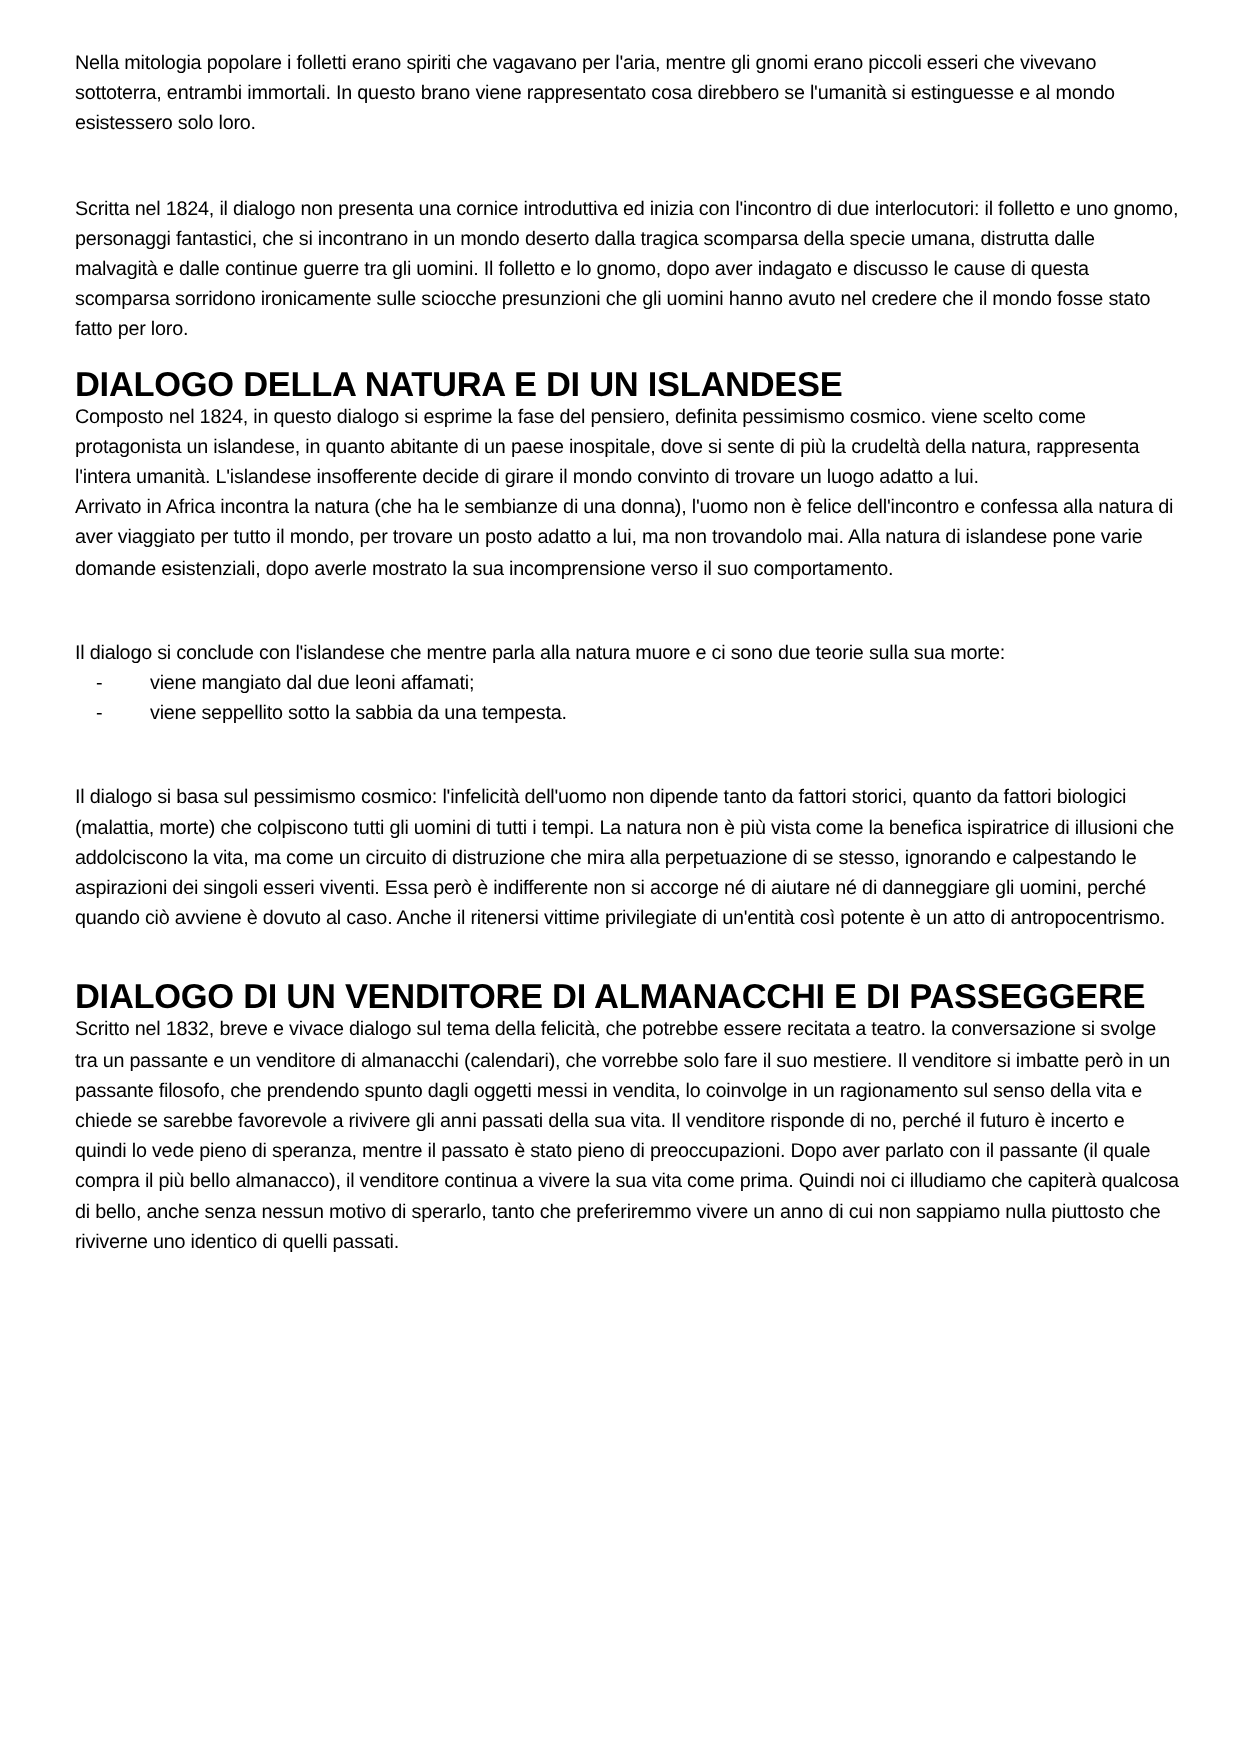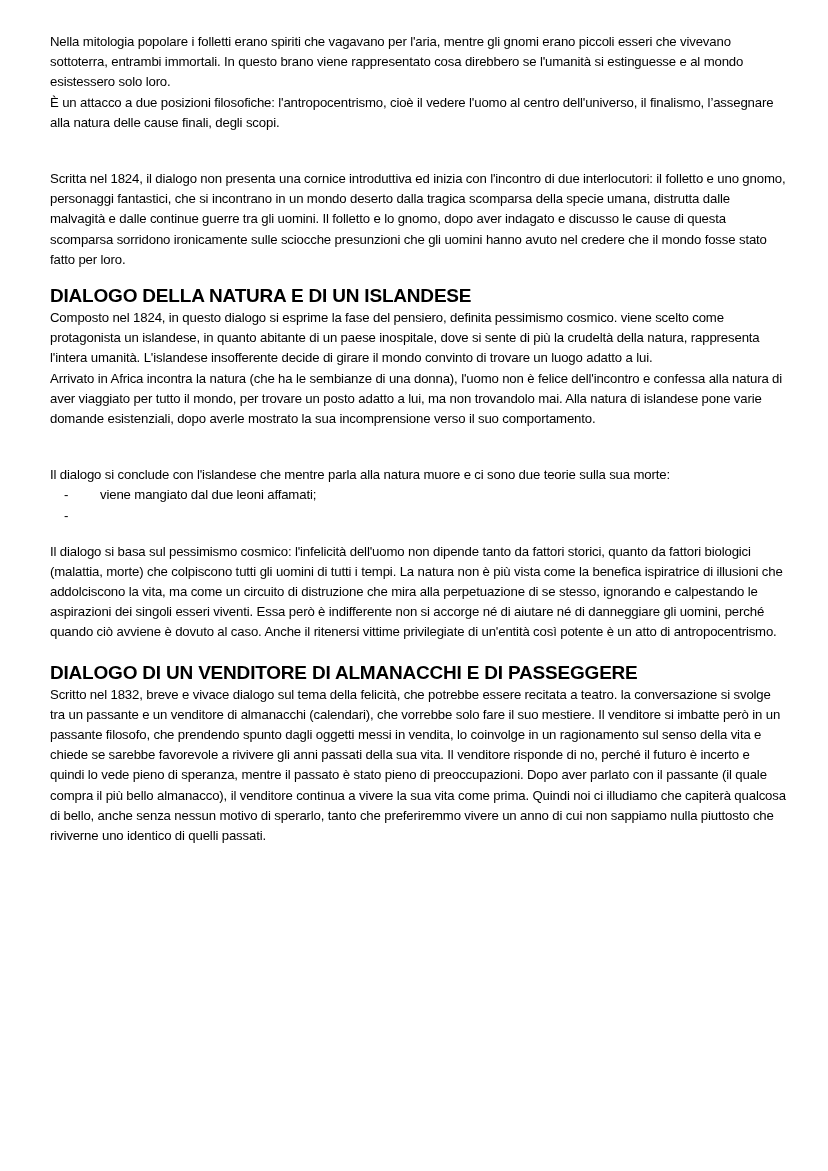--- a/index.html
+++ b/index.html
@@ -30,27 +30,27 @@
     .subhead {
       font-weight: bold;
       font-size: 13.2px;
       line-height: 20.2px;
       margin-top: 20px;
       letter-spacing: -0.15px;
     }
     .gap { margin-top: 36px; }
     h2 {
       margin: 0;
-      font-size: 19px;
+      font-size: 23px;
       line-height: 24px;
       font-weight: bold;
       letter-spacing: -0.2px;
     }
     .section { margin-top: 14px; }
-    .section + .section { margin-top: 18px; }
+    .section + .section { margin-top: 30px; }
     ul.dash {
       list-style: none;
       margin: 0;
       padding: 0;
     }
     ul.dash li {
       position: relative;
       padding-left: 50px;
       font-size: 13.2px;
       line-height: 20.2px;
@@ -62,36 +62,36 @@
       top: 0;
     }
   </style>
 </head>
 <body>
 
 <div class="page">
 
   <p>Nella mitologia popolare i folletti erano spiriti che vagavano per l'aria, mentre gli gnomi erano piccoli esseri che vivevano sottoterra, entrambi immortali. In questo brano viene rappresentato cosa direbbero se l'umanità si estinguesse e al mondo esistessero solo loro.</p>
 
-  <p>È un attacco a due posizioni filosofiche: l'antropocentrismo, cioè il vedere l'uomo al centro dell'universo, il finalismo, l’assegnare alla natura delle cause finali, degli scopi.</p>
 
   <p class="gap">Scritta nel 1824, il dialogo non presenta una cornice introduttiva ed inizia con l'incontro di due interlocutori: il folletto e uno gnomo, personaggi fantastici, che si incontrano in un mondo deserto dalla tragica scomparsa della specie umana, distrutta dalle malvagità e dalle continue guerre tra gli uomini. Il folletto e lo gnomo, dopo aver indagato e discusso le cause di questa scomparsa sorridono ironicamente sulle sciocche presunzioni che gli uomini hanno avuto nel credere che il mondo fosse stato fatto per loro.</p>
 
   <div class="section">
     <h2>DIALOGO DELLA NATURA E DI UN ISLANDESE</h2>
     <p>Composto nel 1824, in questo dialogo si esprime la fase del pensiero, definita pessimismo cosmico. viene scelto come protagonista un islandese, in quanto abitante di un paese inospitale, dove si sente di più la crudeltà della natura, rappresenta l'intera umanità. L'islandese insofferente decide di girare il mondo convinto di trovare un luogo adatto a lui.</p>
     <p>Arrivato in Africa incontra la natura (che ha le sembianze di una donna), l'uomo non è felice dell'incontro e confessa alla natura di aver viaggiato per tutto il mondo, per trovare un posto adatto a lui, ma non trovandolo mai. Alla natura di islandese pone varie domande esistenziali, dopo averle mostrato la sua incomprensione verso il suo comportamento.</p>
     <p class="gap">Il dialogo si conclude con l'islandese che mentre parla alla natura muore e ci sono due teorie sulla sua morte:</p>
     <ul class="dash">
       <li>
         <span class="dash-mark">-</span>
         <span>viene mangiato dal due leoni affamati;</span>
       </li>
       <li>
         <span class="dash-mark">-</span>
+        <span>viene seppellito sotto la sabbia da una tempesta.</span>
       </li>
     </ul>
     <p class="gap">Il dialogo si basa sul pessimismo cosmico: l'infelicità dell'uomo non dipende tanto da fattori storici, quanto da fattori biologici (malattia, morte) che colpiscono tutti gli uomini di tutti i tempi. La natura non è più vista come la benefica ispiratrice di illusioni che addolciscono la vita, ma come un circuito di distruzione che mira alla perpetuazione di se stesso, ignorando e calpestando le aspirazioni dei singoli esseri viventi. Essa però è indifferente non si accorge né di aiutare né di danneggiare gli uomini, perché quando ciò avviene è dovuto al caso. Anche il ritenersi vittime privilegiate di un'entità così potente è un atto di antropocentrismo.</p>
   </div>
 
   <div class="section">
     <h2>DIALOGO DI UN VENDITORE DI ALMANACCHI E DI PASSEGGERE</h2>
     <p>Scritto nel 1832, breve e vivace dialogo sul tema della felicità, che potrebbe essere recitata a teatro. la conversazione si svolge tra un passante e un venditore di almanacchi (calendari), che vorrebbe solo fare il suo mestiere. Il venditore si imbatte però in un passante filosofo, che prendendo spunto dagli oggetti messi in vendita, lo coinvolge in un ragionamento sul senso della vita e chiede se sarebbe favorevole a rivivere gli anni passati della sua vita. Il venditore risponde di no, perché il futuro è incerto e quindi lo vede pieno di speranza, mentre il passato è stato pieno di preoccupazioni. Dopo aver parlato con il passante (il quale compra il più bello almanacco), il venditore continua a vivere la sua vita come prima. Quindi noi ci illudiamo che capiterà qualcosa di bello, anche senza nessun motivo di sperarlo, tanto che preferiremmo vivere un anno di cui non sappiamo nulla piuttosto che riviverne uno identico di quelli passati.</p>
   </div>
 

